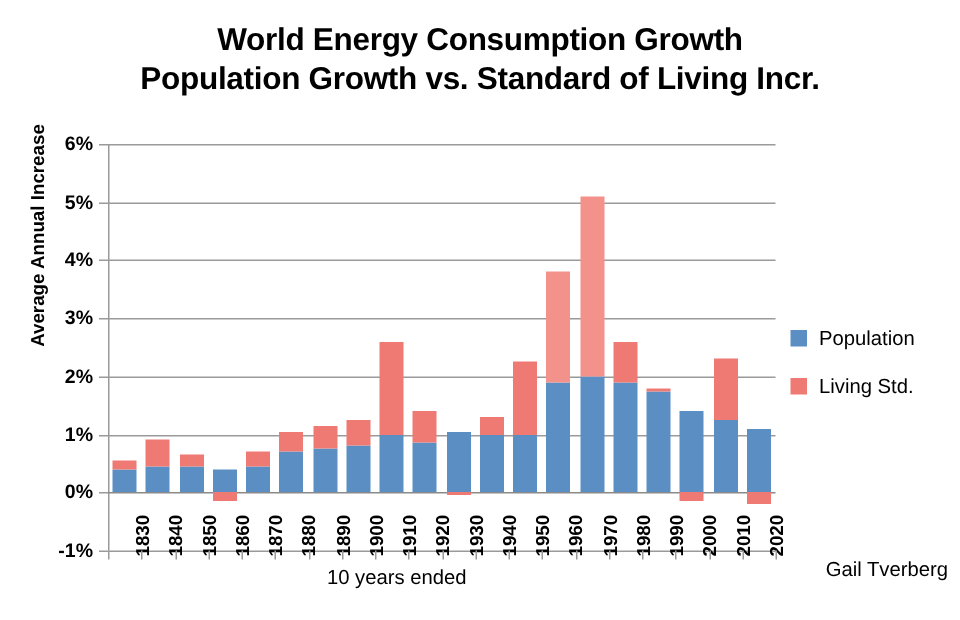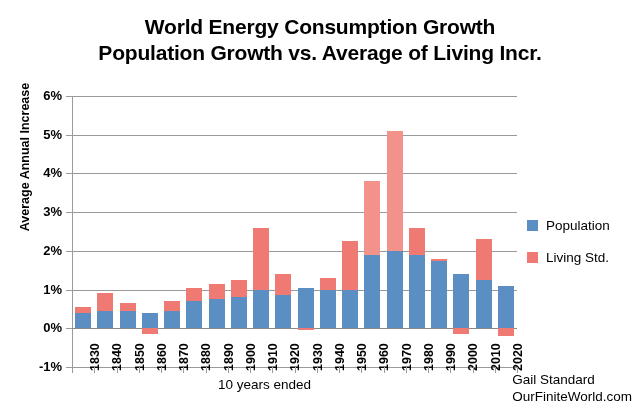--- a/index.html
+++ b/index.html
@@ -174,21 +174,21 @@
     font-size: 13.5px;
     line-height: 17px;
   }
   #attribution span { display: block; }
 </style>
 </head>
 <body>
 
 <div id="chart-title">
   <span class="tline">World Energy Consumption Growth</span>
-  <span class="tline">Population Growth vs. Average of Living Incr.</span>
+  <span class="tline">Population Growth vs. Standard of Living Incr.</span>
 </div>
 
 <div id="y-axis-title">Average Annual Increase</div>
 
 <div id="y-axis-line"></div>
 
 <div id="plot-area">
 
 <div class="gridline" style="top: 0px;"></div>
     <div class="ytick" style="top: 0px;"></div>
@@ -336,22 +336,21 @@
     <span class="legend-swatch pop"></span>
     <span class="legend-label">Population</span>
   </div>
   <div class="legend-row">
     <span class="legend-swatch living"></span>
     <span class="legend-label">Living Std.</span>
   </div>
 </div>
 
 <div id="attribution">
-  <span>Gail Standard</span>
-  <span>OurFiniteWorld.com</span>
+  <span>Gail Tverberg</span>
 </div>
 
 <div class="ylabel" style="top: 96px;">6%</div>
 <div class="ylabel" style="top: 134.714px;">5%</div>
 <div class="ylabel" style="top: 173.429px;">4%</div>
 <div class="ylabel" style="top: 212.143px;">3%</div>
 <div class="ylabel" style="top: 250.857px;">2%</div>
 <div class="ylabel" style="top: 289.571px;">1%</div>
 <div class="ylabel" style="top: 328.286px;">0%</div>
 <div class="ylabel" style="top: 367px;">-1%</div>

